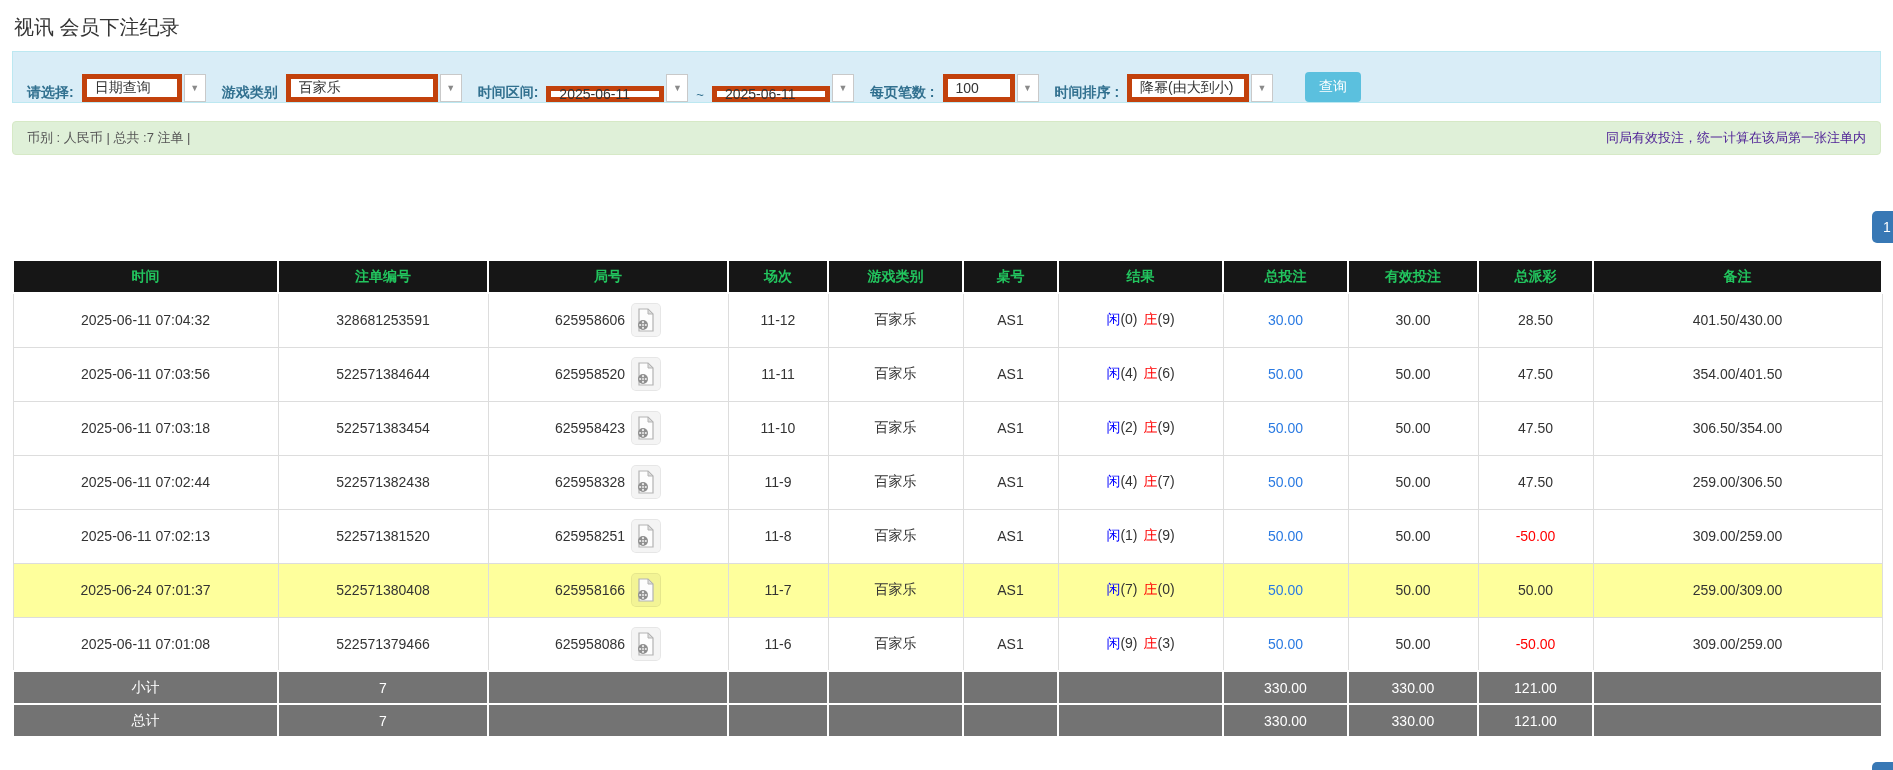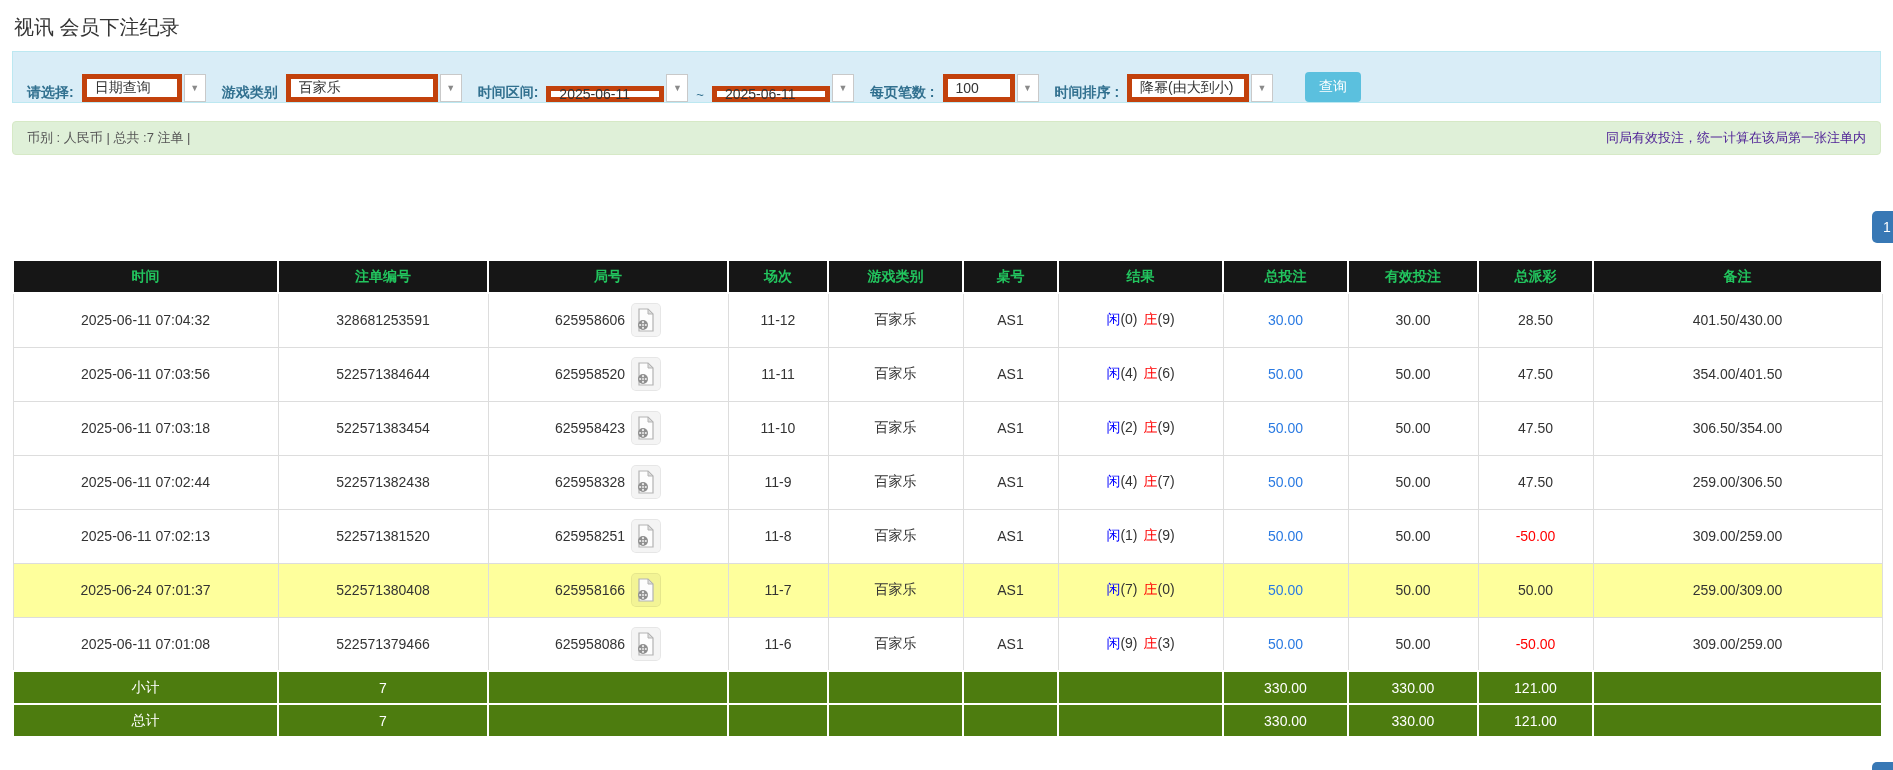--- a/index.html
+++ b/index.html
@@ -69,21 +69,21 @@
   .betlink { color:#2a7ae2; text-decoration:none; cursor:pointer; }
   .rp { color:#0000ff; }
   .rb { color:#ff0000; margin-left:6px; }
   .round-wrap { display:inline-flex; align-items:center; gap:6px; }
   .video-chip {
     width:30px; height:34px; border-radius:5px; background:rgba(0,0,0,0.045);
     border:1px solid rgba(0,0,0,0.06); display:inline-flex; align-items:center;
     justify-content:center; cursor:pointer;
   }
   .records tfoot td {
-    background:#4d7c0f; color:#fff; height:33px; border:2px solid #fff;
+    background:#737373; color:#fff; height:33px; border:2px solid #fff;
     text-align:center; padding:0 4px;
   }
 </style>
 </head>
 <body>
 
 <div class="page">
 
   <h1 class="page-title">视讯 会员下注纪录</h1>
 

